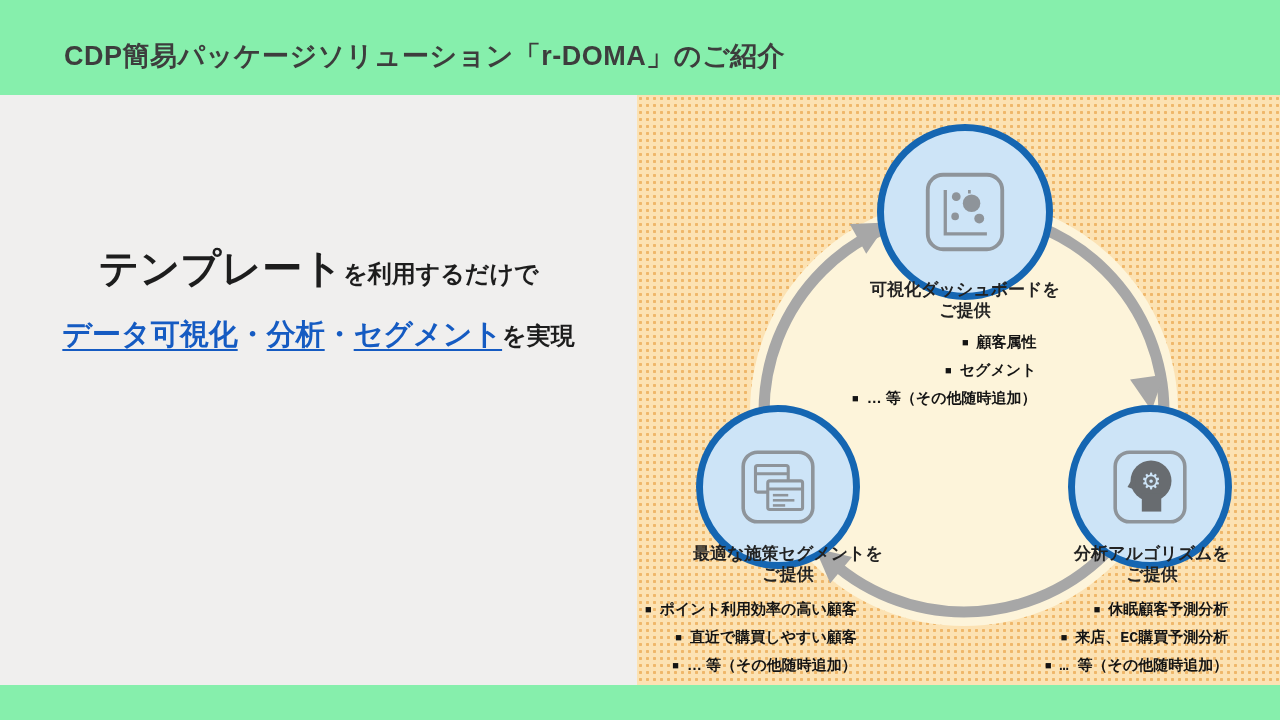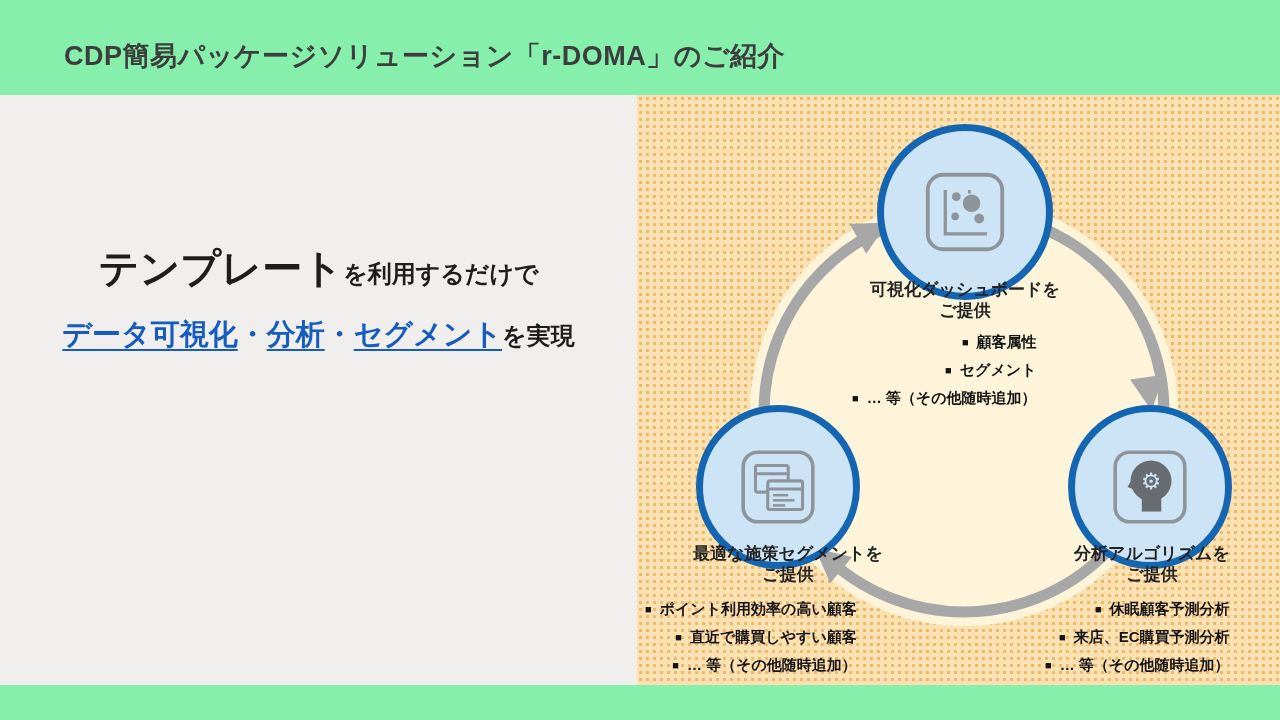--- a/index.html
+++ b/index.html
@@ -47,21 +47,21 @@
   .label-left{left:21px;top:448px;width:260px;}
   .label-right{left:385px;top:448px;width:260px;}
   .blist{
     position:absolute;list-style:none;margin:0;padding:0;
     font-size:15px;font-weight:bold;color:#141414;text-align:right;
   }
   .blist li{margin-bottom:9px;white-space:nowrap;}
   .bullet{font-size:11px;margin-right:8px;position:relative;top:-1px;}
   .list-center{left:215px;top:238px;}
   .list-left{left:8px;top:505px;}
-  .list-right{left:408px;top:505px;}
+  .list-right{left:408px;top:505px;font-family:Liberation Mono, monospace;}
 </style>
 </head>
 <body>
 
 <div class="slide">
 
   <h1 class="title">CDP簡易パッケージソリューション「r-DOMA」のご紹介</h1>
 
   <div class="left-panel">
     <div class="message">

